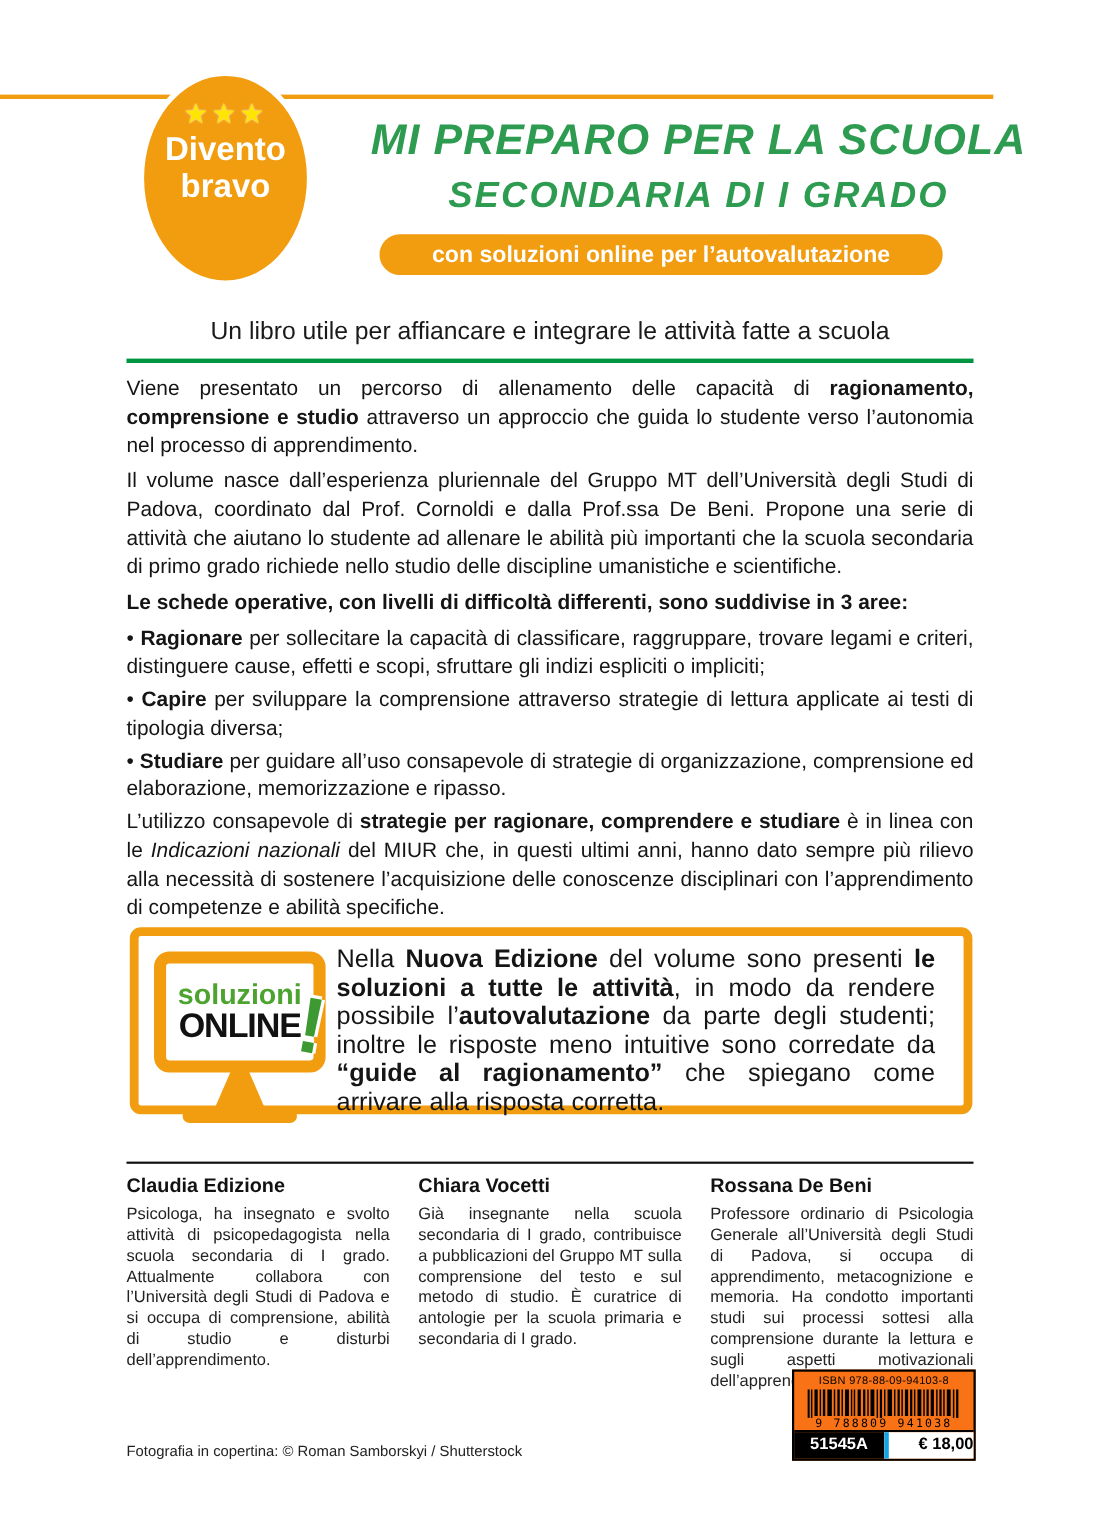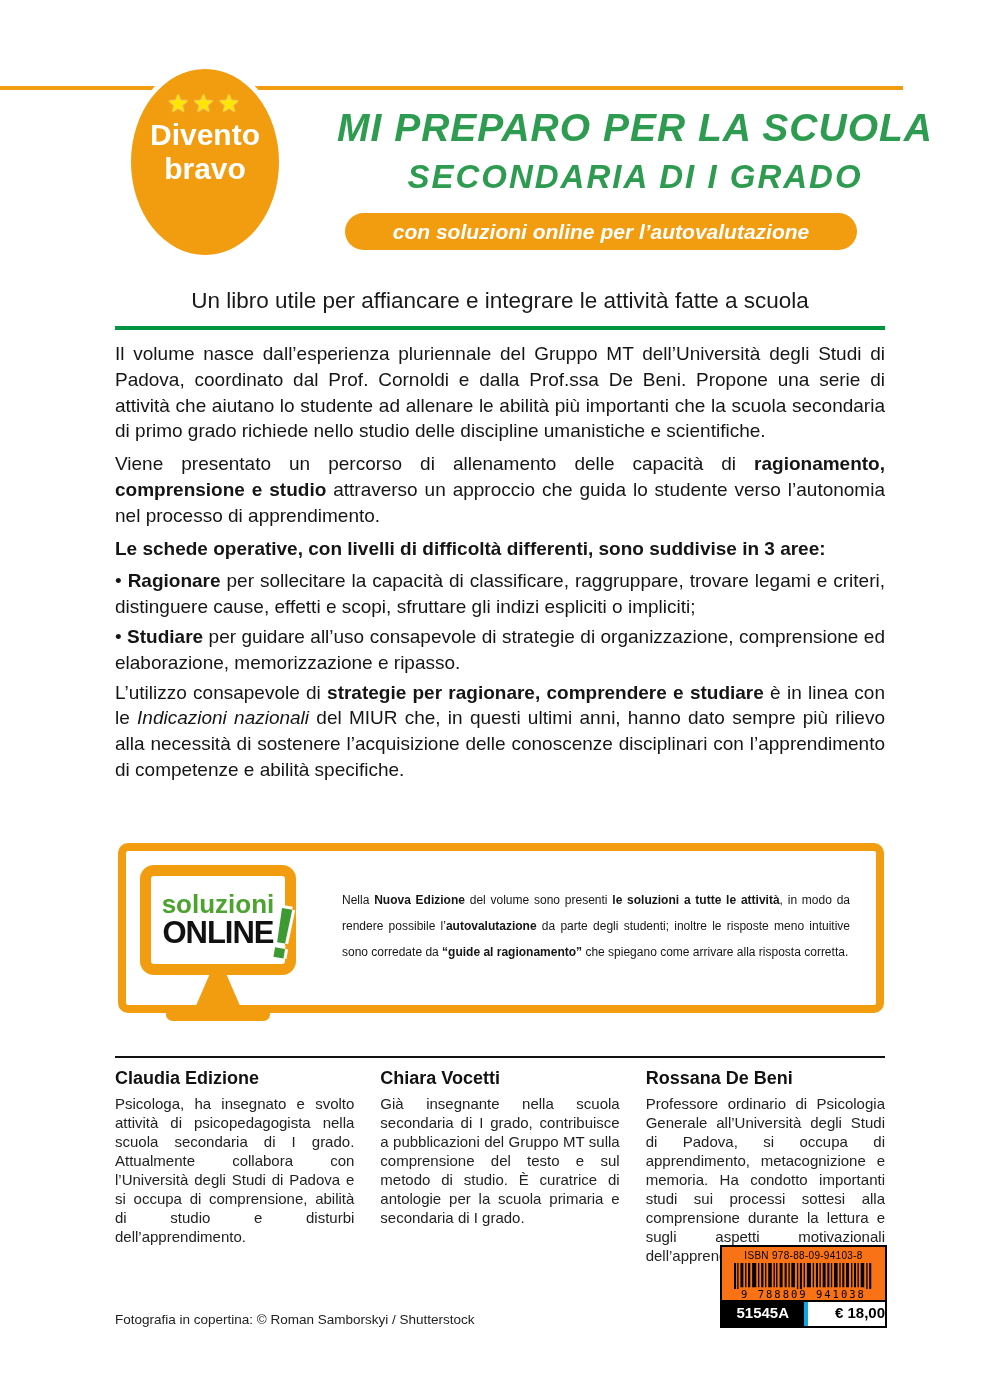--- a/index.html
+++ b/index.html
@@ -15,21 +15,21 @@
   .badge .bname{display:block;color:#fff;font-weight:bold;font-size:30px;line-height:34px;}
   .badge .bname:first-of-type{margin-top:6px;}
 
   
   .title-block{position:absolute;left:318px;top:100px;width:634px;text-align:center;color:#2E9C50;
          font-style:italic;font-weight:bold;}
   .title-l1{font-size:39px;line-height:56px;letter-spacing:1px;white-space:nowrap;}
   .title-l2{font-size:33px;line-height:42px;letter-spacing:2px;white-space:nowrap;}
 
   .pill{position:absolute;left:345px;top:213px;width:512px;height:37px;background:#F29C0F;
-        border-radius:20px;color:#fff;font-weight:bold;font-size:21px;line-height:37px;text-align:center;font-style:italic;}
+        border-radius:20px;color:#fff;font-weight:bold;font-size:21px;line-height:37px;text-align:center;}
 
   .headline{position:absolute;left:115px;top:288px;width:770px;text-align:center;
         font-weight:normal;font-size:22.5px;color:#1a1a1a;}
   .green-rule{position:absolute;left:115px;top:326px;width:770px;height:4px;background:#009540;}
 
   
   .body-copy{position:absolute;left:115px;top:341px;width:770px;font-size:19px;line-height:25.8px;
         text-align:justify;color:#151515;}
   .body-copy p{margin:0 0 7px 0;}
   .body-copy .bullet-row{margin:0 0 4px 0;}
@@ -43,21 +43,21 @@
   .screen{position:relative;width:156px;height:110px;box-sizing:border-box;border:11px solid #F29C0F;
         border-radius:14px;background:#fff;margin:14px 0 0 14px;display:flex;flex-direction:column;
         align-items:center;justify-content:center;}
   .soluzioni{color:#4DA32F;font-weight:bold;font-size:26px;line-height:26px;}
   .online-word{color:#111;font-weight:bold;font-size:31px;line-height:32px;letter-spacing:-1px;}
   .exclaim{position:absolute;right:-10px;top:16px;font-size:72px;font-weight:bold;color:#3D9932;
         transform:rotate(10deg);text-shadow:3px 0 0 #fff,-3px 0 0 #fff,0 3px 0 #fff,0 -3px 0 #fff;}
   .neck{width:46px;height:34px;margin:-1px 0 0 69px;background:#F29C0F;
         clip-path:polygon(32% 0,68% 0,100% 100%,0 100%);}
   .base{width:104px;height:13px;border-radius:7px;background:#F29C0F;margin:0 0 0 40px;}
-  .box-text{flex:1;padding:36px 26px 0 2px;font-size:12px;line-height:26px;text-align:justify;color:#151515;margin-left:36px;}
+  .box-text{flex:1;padding:7px 26px 0 2px;font-size:23px;line-height:26px;text-align:justify;color:#151515;}
 
   
   .authors-rule{position:absolute;left:115px;top:1056px;width:770px;height:2px;background:#111;}
   .authors{position:absolute;left:115px;top:1068px;width:770px;display:flex;gap:26px;}
   .author{flex:1;min-width:0;}
   .author .aname{font-weight:bold;font-size:18px;margin:0 0 5px 0;color:#111;}
   .author .abio{font-size:15px;line-height:19px;text-align:justify;color:#222;}
 
   
   .barcode-box{position:absolute;left:720px;top:1245px;width:167px;height:83px;box-sizing:border-box;
@@ -90,24 +90,25 @@
     <div class="title-l1">MI PREPARO PER LA SCUOLA</div>
     <div class="title-l2">SECONDARIA DI I GRADO</div>
   </div>
 
   <div class="pill">con soluzioni online per l’autovalutazione</div>
 
   <div class="headline">Un libro utile per affiancare e integrare le attività fatte a scuola</div>
   <div class="green-rule"></div>
 
   <div class="body-copy">
+    <p><span>Viene presentato un percorso di allenamento delle capacità di </span><span class="b">ragionamento, comprensione e studio</span><span> attraverso un approccio che guida lo studente verso l’autonomia nel processo di apprendimento.</span></p>
     <p><span>Il volume nasce dall’esperienza pluriennale del Gruppo MT dell’Università degli Studi di Padova, coordinato dal Prof. Cornoldi e dalla Prof.ssa De Beni. Propone una serie di attività che aiutano lo studente ad allenare le abilità più importanti che la scuola secondaria di primo grado richiede nello studio delle discipline umanistiche e scientifiche.</span></p>
-    <p><span>Viene presentato un percorso di allenamento delle capacità di </span><span class="b">ragionamento, comprensione e studio</span><span> attraverso un approccio che guida lo studente verso l’autonomia nel processo di apprendimento.</span></p>
     <p class="b">Le schede operative, con livelli di difficoltà differenti, sono suddivise in 3 aree:</p>
     <p class="bullet-row"><span>• </span><span class="b">Ragionare</span><span> per sollecitare la capacità di classificare, raggruppare, trovare legami e criteri, distinguere cause, effetti e scopi, sfruttare gli indizi espliciti o impliciti;</span></p>
+    <p class="bullet-row"><span>• </span><span class="b">Capire</span><span> per sviluppare la comprensione attraverso strategie di lettura applicate ai testi di tipologia diversa;</span></p>
     <p class="bullet-row"><span>• </span><span class="b">Studiare</span><span> per guidare all’uso consapevole di strategie di organizzazione, comprensione ed elaborazione, memorizzazione e ripasso.</span></p>
     <p><span>L’utilizzo consapevole di </span><span class="b">strategie per ragionare, comprendere e studiare</span><span> è in linea con le </span><span class="i">Indicazioni nazionali</span><span> del MIUR che, in questi ultimi anni, hanno dato sempre più rilievo alla necessità di sostenere l’acquisizione delle conoscenze disciplinari con l’apprendimento di competenze e abilità specifiche.</span></p>
   </div>
 
   <div class="online-box">
     <div class="monitor">
       <div class="screen">
         <span class="soluzioni">soluzioni</span>
         <span class="online-word">ONLINE</span>
         <span class="exclaim">!</span>

